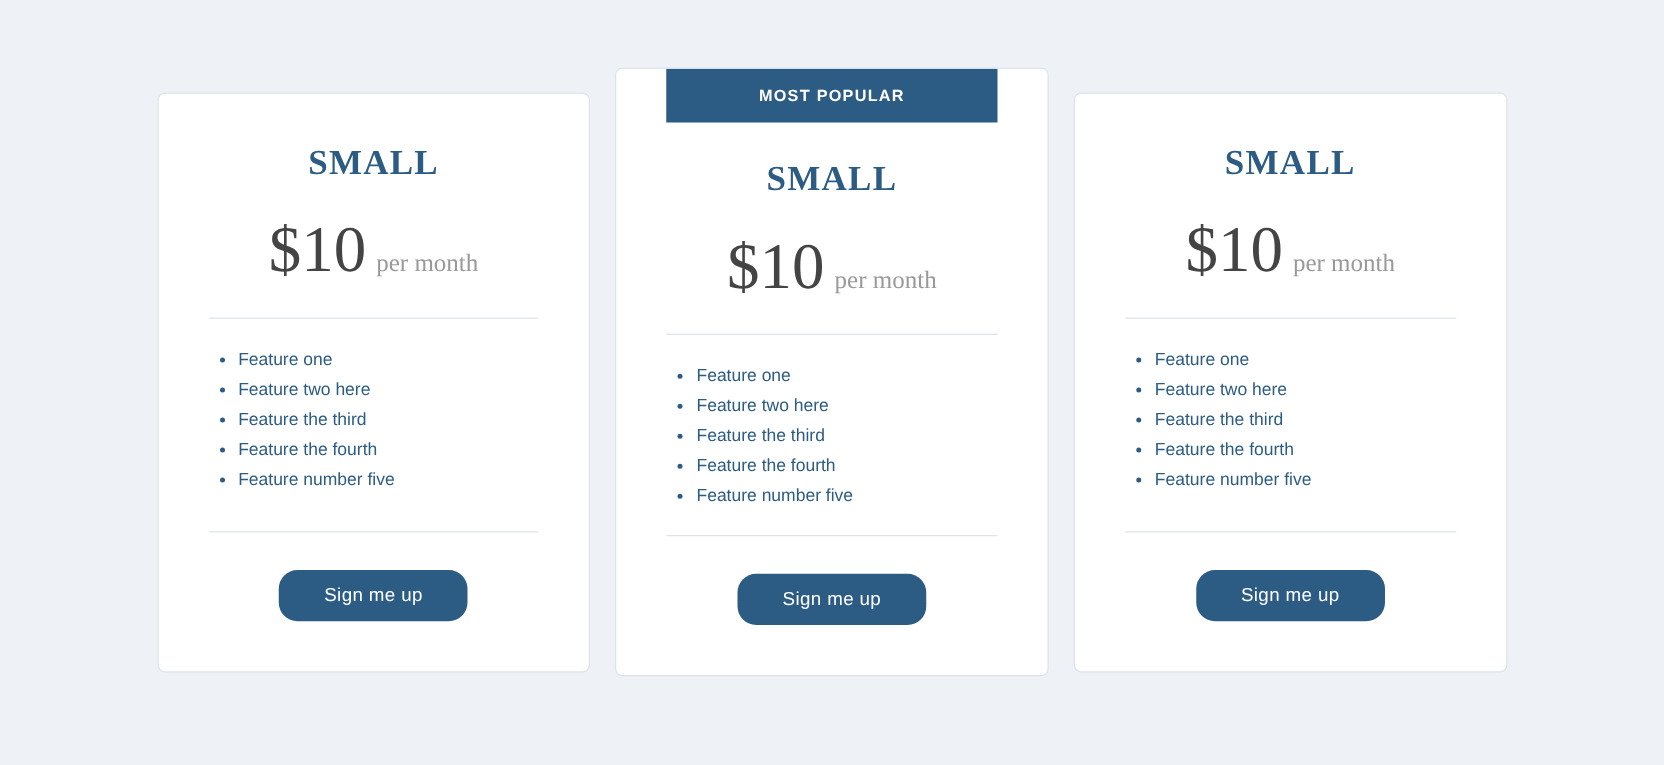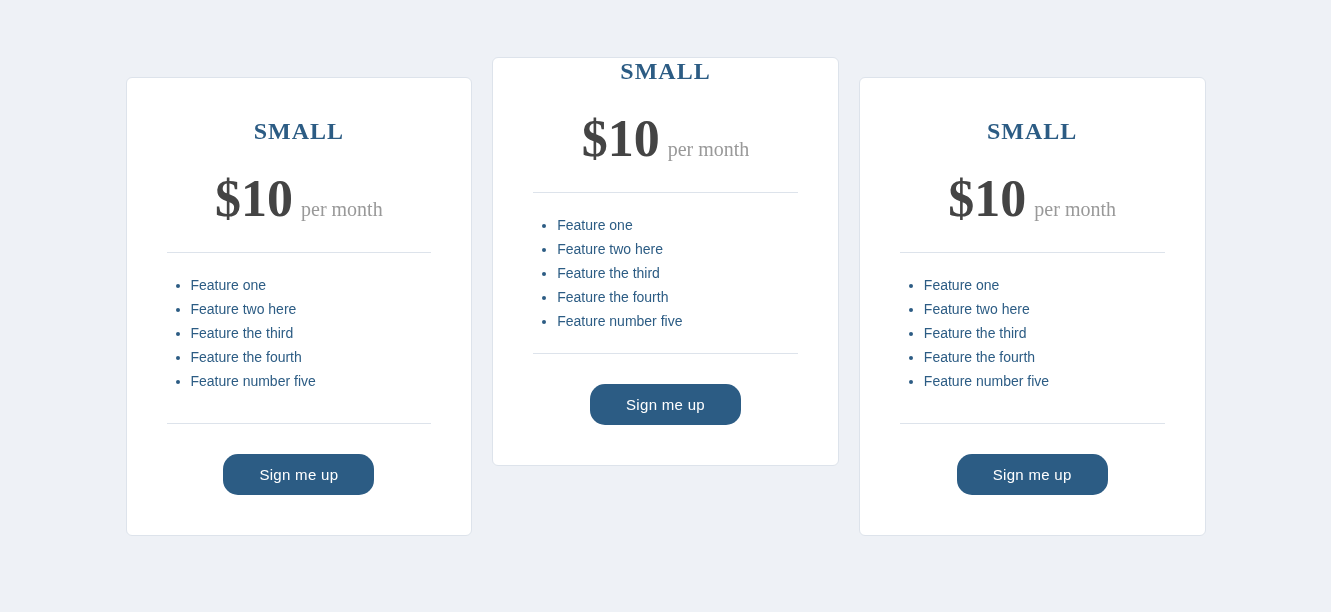--- a/index.html
+++ b/index.html
@@ -57,38 +57,38 @@
       font-family: Arial, Helvetica, sans-serif;
       font-size: 13px;
       font-weight: 600;
       letter-spacing: 1px;
       text-transform: uppercase;
       margin-bottom: 30px;
     }
 
     .plan-name {
       color: #2c5c84;
-      font-size: 24px;
+      font-size: 28px;
       font-weight: bold;
       font-family: Georgia, serif;
       letter-spacing: 1px;
       margin-bottom: 24px;
       text-align: center;
     }
 
     .price-row {
       display: flex;
       align-items: baseline;
       gap: 8px;
       margin-bottom: 20px;
     }
 
     .price-amount {
       font-size: 52px;
-      font-weight: 700;
+      font-weight: 400;
       color: #444;
       font-family: Georgia, serif;
     }
 
     .price-period {
       font-size: 20px;
       color: #999;
       font-family: Georgia, serif;
     }
 
@@ -153,20 +153,21 @@
         <li>Feature one</li>
         <li>Feature two here</li>
         <li>Feature the third</li>
         <li>Feature the fourth</li>
         <li>Feature number five</li>
       </ul>
       <hr class="features-divider">
       <button class="sign-up-btn">Sign me up</button>
     </div>
     <div class="pricing-card popular">
+      <div class="popular-badge">MOST POPULAR</div>
       <div class="plan-name">SMALL</div>
       <div class="price-row">
       <span class="price-amount">$10</span>
       <span class="price-period">per month</span>
     </div>
       <hr class="divider">
       <ul class="features-list">
         <li>Feature one</li>
         <li>Feature two here</li>
         <li>Feature the third</li>

